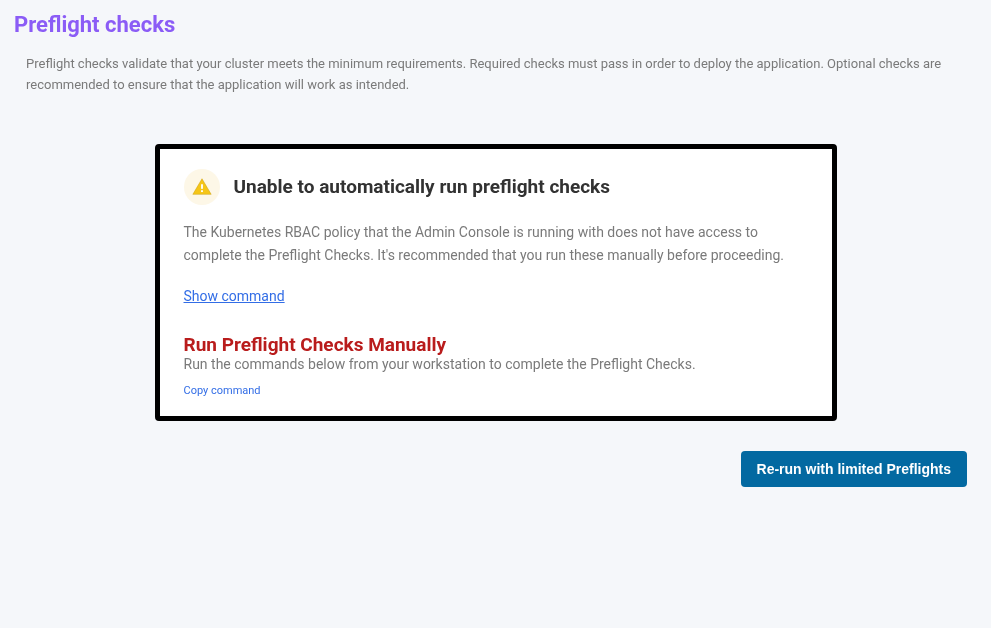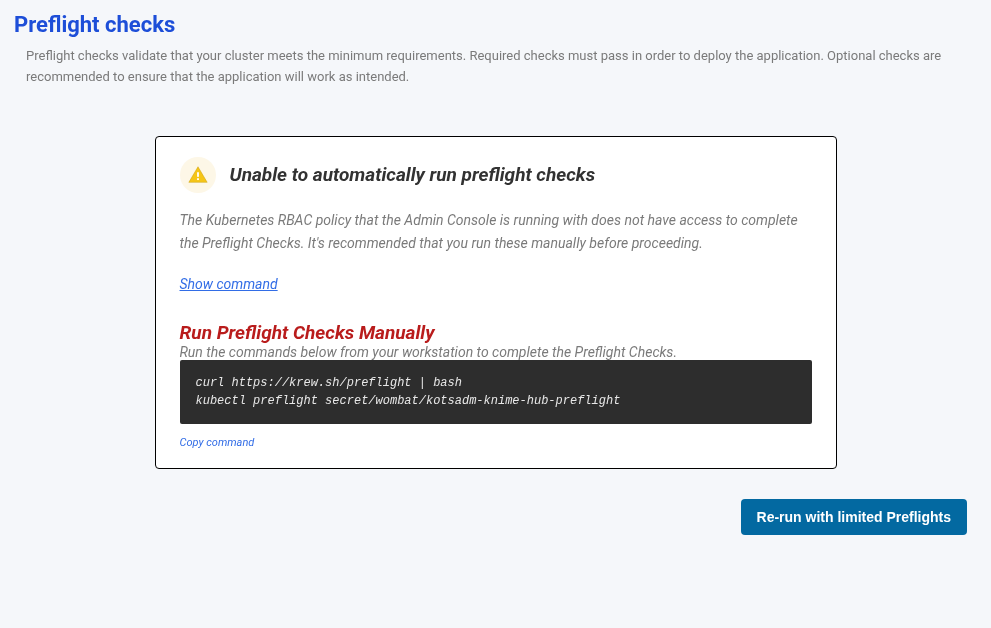--- a/index.html
+++ b/index.html
@@ -14,38 +14,37 @@
       width: 991px;
       height: 628px;
       overflow: hidden;
     }
     .page {
       padding: 12px 14px;
     }
     .page-title {
       font-size: 22px;
       font-weight: 700;
-      color: #1d4ed8;
-      margin-bottom: 9px;
+      color: #8b5cf6;
+      margin-bottom: 17px;
     }
     .page-description {
       font-size: 13px;
       color: #7a7a7a;
       line-height: 1.6;
       max-width: 960px;
       margin-left: 12px;
     }
     .card {
       background: #ffffff;
-      border: 1px solid #000000;
+      border: 5px solid #000000;
       border-radius: 4px;
       margin: 48px auto 0 auto;
       width: 682px;
       padding: 20px 24px 18px 24px;
-      font-style: italic;
     }
     .card-header {
       display: flex;
       align-items: center;
       gap: 14px;
       margin-bottom: 16px;
     }
     .warning-icon-circle {
       width: 36px;
       height: 36px;
@@ -142,22 +141,20 @@
       </div>
       <h2 class="card-title">Unable to automatically run preflight checks</h2>
     </div>
 
     <p class="card-text">The Kubernetes RBAC policy that the Admin Console is running with does not have access to complete the Preflight Checks. It's recommended that you run these manually before proceeding.</p>
     <a class="show-details-link">Show command</a>
 
     <h3 class="manual-title">Run Preflight Checks Manually</h3>
     <p class="manual-desc">Run the commands below from your workstation to complete the Preflight Checks.</p>
 
-    <div class="code-block">curl https://krew.sh/preflight | bash
-kubectl preflight secret/wombat/kotsadm-knime-hub-preflight</div>
 
     <a class="copy-command-link">Copy command</a>
   </div>
 
   <div class="footer-button-row">
     <button class="primary-button">Re-run with limited Preflights</button>
   </div>
 </div>
 
 </body></html>

